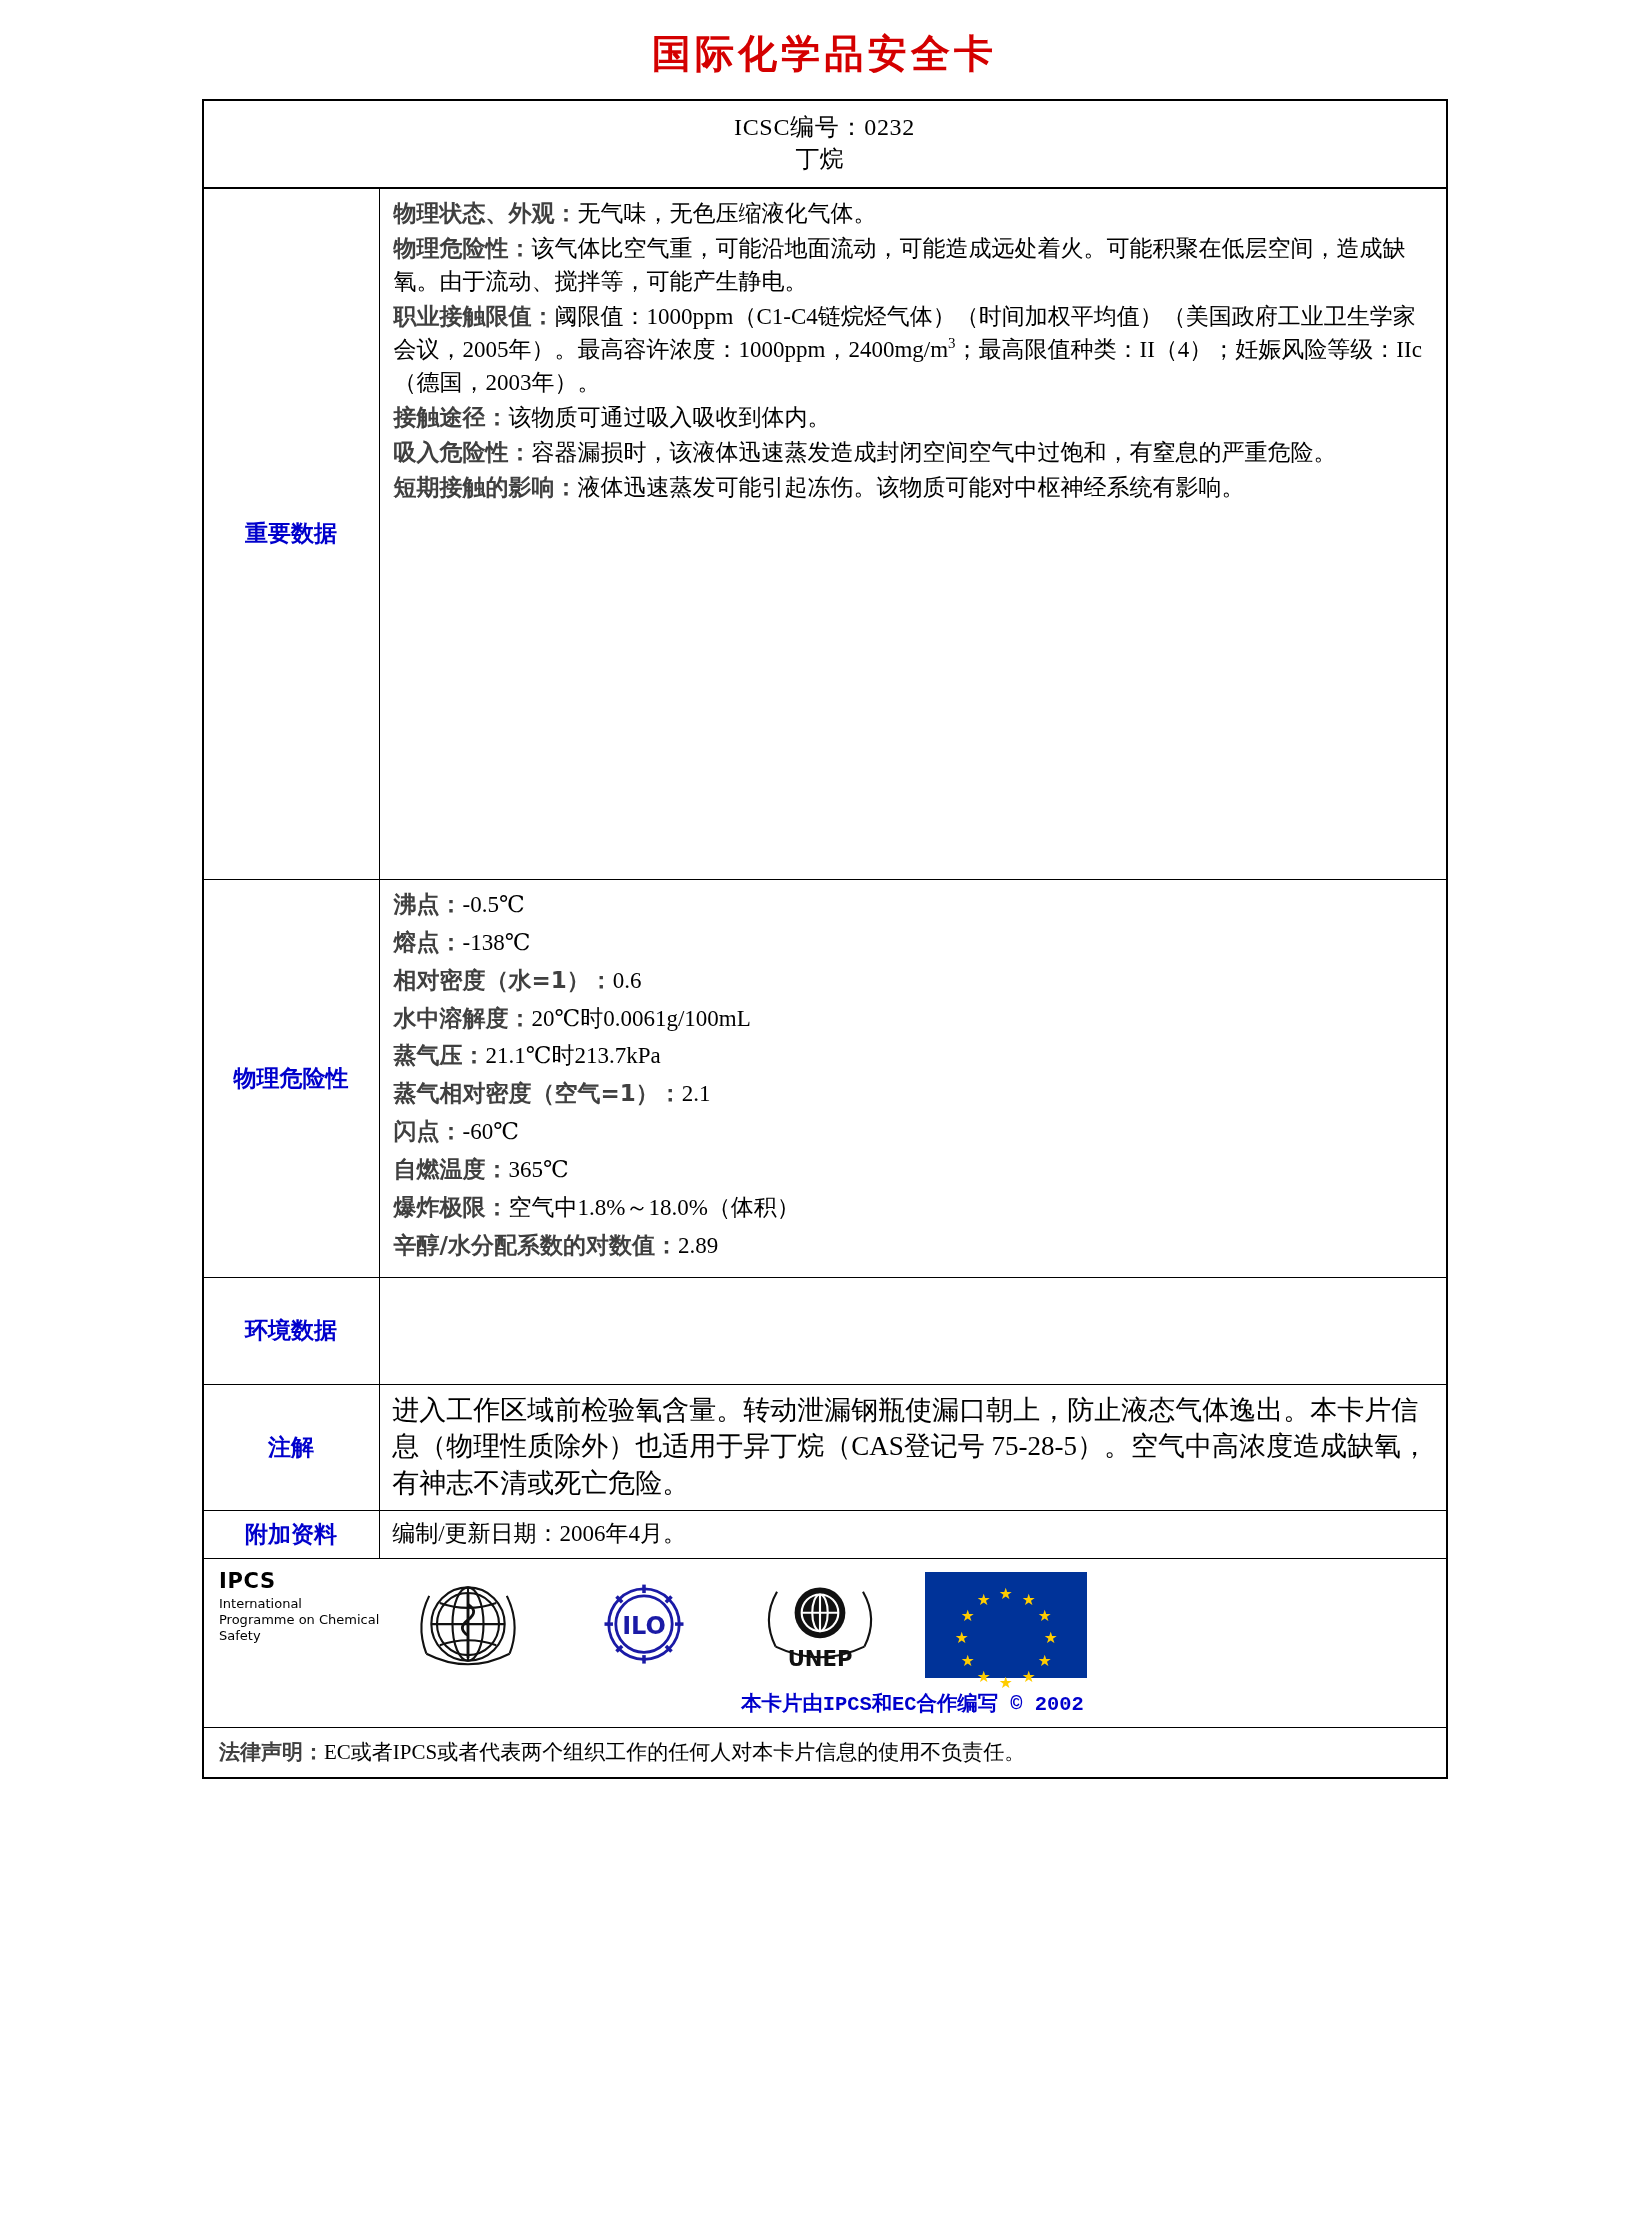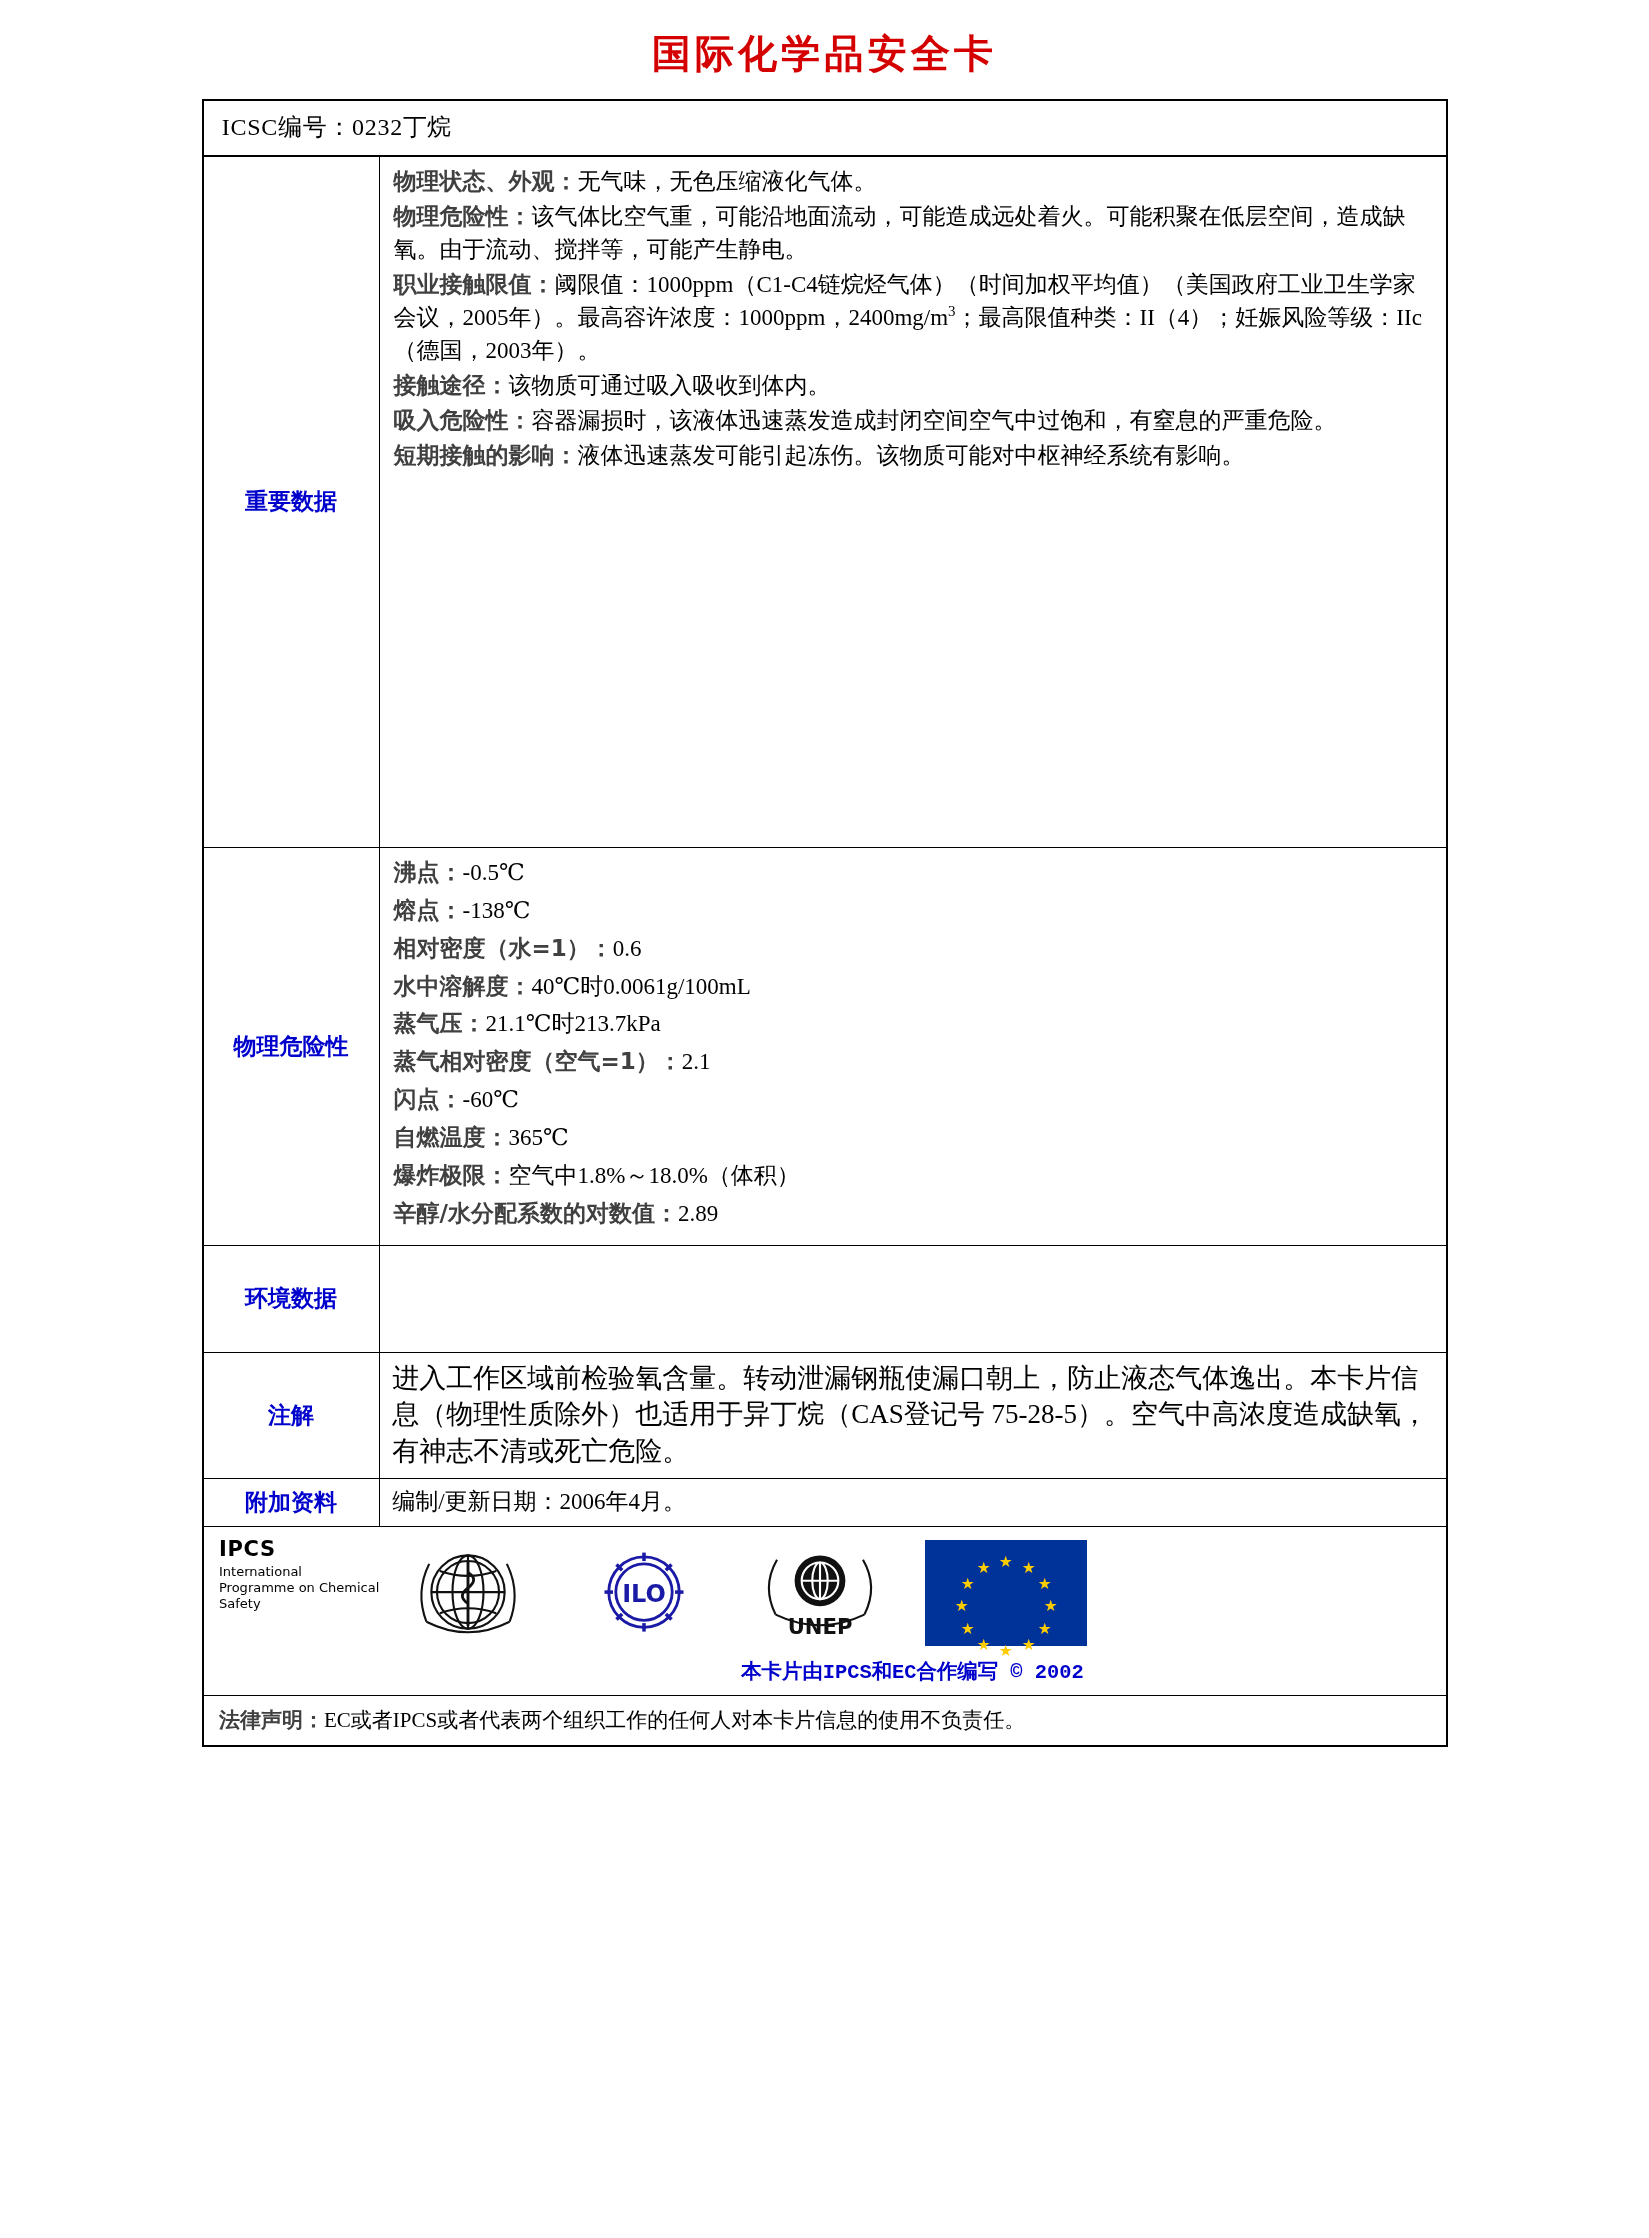--- a/index.html
+++ b/index.html
@@ -35,23 +35,25 @@
   .row {
     display: flex;
     border-bottom: 1.4px solid #000;
   }
   .row:last-child {
     border-bottom: none;
   }
   .header-row {
     display: flex;
     align-items: center;
+    justify-content: space-between;
     padding: 10px 18.3px 11.3px 18.3px;
     border-bottom: 2.1px solid #000;
     font-size: 24px;
+    flex-direction: column;
   }
   .icsc-no {
     font-size: 24px;
     letter-spacing: 0.7px;
   }
   .chem-name {
     font-size: 24px;
     padding-right: 10px;
   }
   .label-cell {
@@ -223,21 +225,21 @@
         </p>
       </div>
     </div>
 
     <div class="row">
       <div class="label-cell">物理危险性</div>
       <div class="content-cell phys-cell">
         <p><span class="k">沸点：</span><span class="v">-0.5℃</span></p>
         <p><span class="k">熔点：</span><span class="v">-138℃</span></p>
         <p><span class="k">相对密度（水=1）：</span><span class="v">0.6</span></p>
-        <p><span class="k">水中溶解度：</span><span class="v">40℃时0.0061g/100mL</span></p>
+        <p><span class="k">水中溶解度：</span><span class="v">20℃时0.0061g/100mL</span></p>
         <p><span class="k">蒸气压：</span><span class="v">21.1℃时213.7kPa</span></p>
         <p><span class="k">蒸气相对密度（空气=1）：</span><span class="v">2.1</span></p>
         <p><span class="k">闪点：</span><span class="v">-60℃</span></p>
         <p><span class="k">自燃温度：</span><span class="v">365℃</span></p>
         <p><span class="k">爆炸极限：</span><span class="v">空气中1.8%～18.0%（体积）</span></p>
         <p><span class="k">辛醇/水分配系数的对数值：</span><span class="v">2.89</span></p>
       </div>
     </div>
 
     <div class="row env-row">

